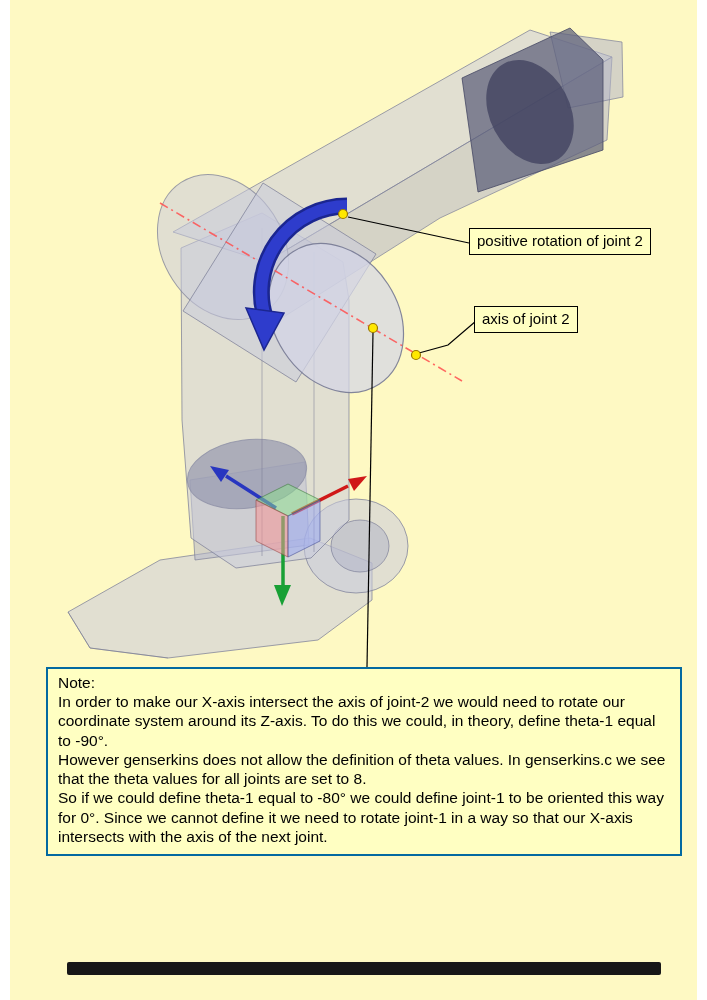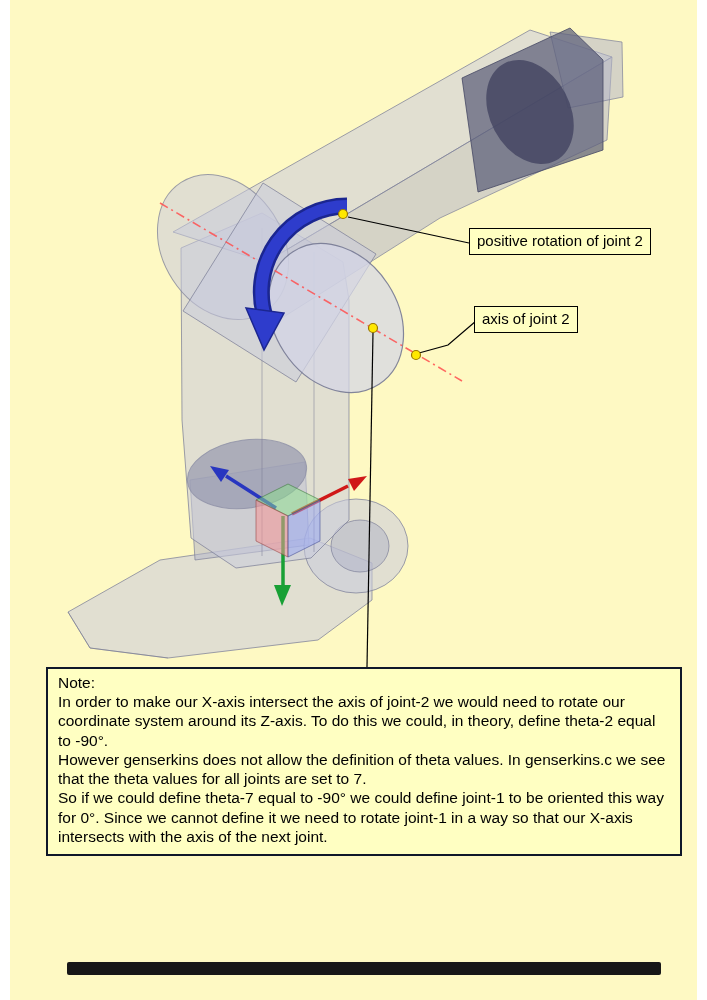--- a/index.html
+++ b/index.html
@@ -17,21 +17,21 @@
   .leader{fill:none;stroke:#000;stroke-width:1.2;}
   .marker{fill:#ffe800;stroke:#9a7700;stroke-width:1.2;}
   .callout{
     position:absolute;background:#ffffc2;border:1.6px solid #000;
     padding:2px 7px 3px;font-size:15px;color:#000;white-space:nowrap;line-height:1.3;
   }
   #callout-rotation{left:459px;top:228px;}
   #callout-axis{left:464px;top:306px;}
   #note-box{
     position:absolute;left:36px;top:667px;width:612px;background:#ffffc2;
-    border:2px solid #0f172a;padding:4px 10px 8px;font-size:15.5px;line-height:1.24;color:#000;
+    border:2px solid #0369a1;padding:4px 10px 8px;font-size:15.5px;line-height:1.24;color:#000;
   }
   #note-box .para{margin:0;}
   #note-title{margin:0;}
   #bottom-bar{
     position:absolute;left:57px;top:962px;width:594px;height:13px;
     background:#171717;border-radius:2px;
   }
 </style>
 </head>
 <body>
@@ -97,20 +97,20 @@
     <circle class="marker" cx="406" cy="355" r="4.5"></circle>
   </svg>
 
   <div class="callout" id="callout-rotation">positive rotation of joint 2</div>
 
   <div class="callout" id="callout-axis">axis of joint 2</div>
 
   <div id="note-box">
     <div id="note-title">Note:</div>
     <div>
-        <div class="para">In order to make our X-axis intersect the axis of joint-2 we would need to rotate our coordinate system around its Z-axis. To do this we could, in theory,  define theta-2 equal to -90°.</div>
-        <div class="para">However genserkins does not allow the definition of theta values. In genserkins.c we see that the theta values for all joints are set to 7.</div>
-        <div class="para">So if we could define theta-7 equal to -90° we could define joint-1  to be oriented this way for 0°.  Since we cannot define it we need to rotate joint-1 in a way so that our X-axis intersects with the axis of the next joint.</div>
+        <div class="para">In order to make our X-axis intersect the axis of joint-2 we would need to rotate our coordinate system around its Z-axis. To do this we could, in theory,  define theta-1 equal to -90°.</div>
+        <div class="para">However genserkins does not allow the definition of theta values. In genserkins.c we see that the theta values for all joints are set to 8.</div>
+        <div class="para">So if we could define theta-1 equal to -80° we could define joint-1  to be oriented this way for 0°.  Since we cannot define it we need to rotate joint-1 in a way so that our X-axis intersects with the axis of the next joint.</div>
       </div>
   </div>
 
   <div id="bottom-bar"></div>
 </div>
 
 </body></html>

